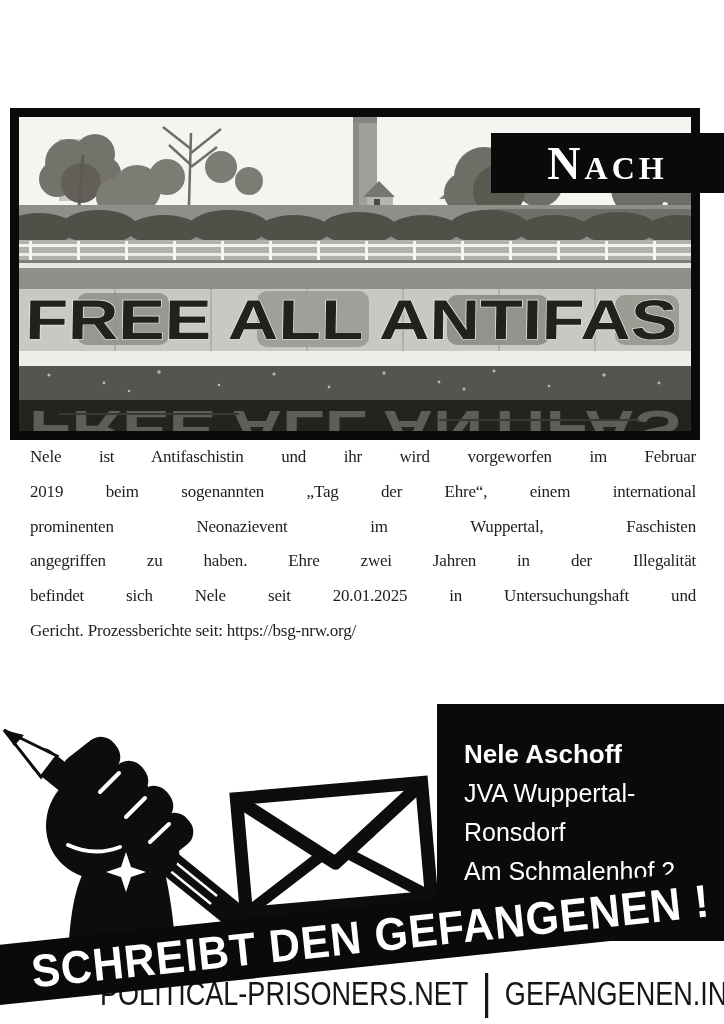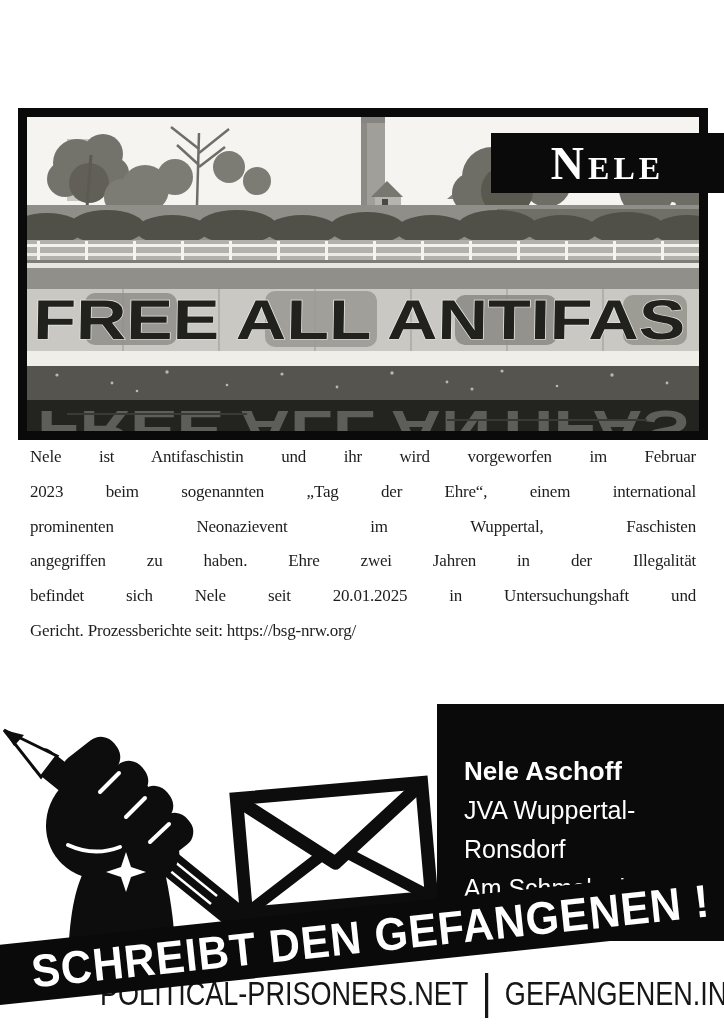--- a/index.html
+++ b/index.html
@@ -7,21 +7,21 @@
         font-family:"Liberation Sans",sans-serif;}
   .page *{box-sizing:border-box;}
 
   
   .banner{position:absolute;left:8px;top:18px;width:708px;height:58px;background:#0a0a0a;
           display:flex;align-items:center;justify-content:center;}
   .banner span{color:#ffffff;font-weight:700;font-size:50px;letter-spacing:1px;
                white-space:nowrap;transform:scaleX(0.84);}
 
   
-  .photo{position:absolute;left:18px;top:108px;width:690px;height:332px;
+  .photo{position:absolute;left:10px;top:108px;width:690px;height:332px;
          border:9px solid #0a0a0a;background:#f7f6f3;z-index:1;}
   .photo svg{display:block;width:672px;height:314px;}
 
   
   .nele-label{position:absolute;left:491px;top:133px;width:233px;height:60px;background:#0a0a0a;
               display:flex;align-items:center;justify-content:center;z-index:3;}
   .nele-label span{color:#ffffff;font-family:"Liberation Serif",serif;font-weight:700;
                    font-size:46px;font-variant:small-caps;letter-spacing:4px;}
 
   
@@ -30,21 +30,21 @@
   .body-text .line{height:34.8px;text-align:justify;text-align-last:justify;overflow:visible;}
   .body-text .line.last{text-align-last:left;}
 
   
   .fist{position:absolute;left:-2px;top:695px;width:332px;height:272px;z-index:1;}
   .envelope{position:absolute;left:233px;top:782px;width:202px;height:132px;
             transform:rotate(-5deg);z-index:1;}
 
   
   .addr{position:absolute;left:437px;top:704px;width:287px;height:237px;background:#0a0a0a;
-        color:#ffffff;padding:48px 6px 0 27px;font-size:25px;line-height:39px;z-index:2;}
+        color:#ffffff;padding:31px 6px 0 27px;font-size:25px;line-height:39px;z-index:2;}
   .addr .name{font-weight:700;font-size:26px;}
 
   
   .band{position:absolute;left:-50px;top:906px;width:840px;height:60px;background:#0a0a0a;
         transform:rotate(-6deg);display:flex;align-items:center;justify-content:center;z-index:5;}
   .band span{color:#ffffff;font-weight:700;font-size:46px;letter-spacing:1px;
              white-space:nowrap;transform:scaleX(0.93);}
 
   
   .footer{position:absolute;left:140px;top:970px;width:584px;height:48px;z-index:4;
@@ -201,27 +201,27 @@
       <rect x="0" y="283" width="672" height="31" fill="#232320"></rect>
       <g clip-path="url(#waterclip)">
         <text x="336" y="222" text-anchor="middle" font-family="Liberation Sans, sans-serif" font-weight="700" font-size="56" fill="#a5a49e" opacity="0.45" textLength="652" lengthAdjust="spacingAndGlyphs" transform="translate(0,516) scale(1,-1)">FREE ALL ANTIFAS</text>
         <rect x="40" y="296" width="180" height="2" fill="#3a3a35"></rect>
         <rect x="420" y="302" width="200" height="2" fill="#3a3a35"></rect>
       </g>
     </svg>
   </figure>
 
   <div class="nele-label">
-    <span>Nele</span>
+    <span>Nach</span>
   </div>
 
   <section class="body-text">
 
   <div class="line">Nele ist Antifaschistin und ihr wird vorgeworfen im Februar</div>
-      <div class="line">2023 beim sogenannten „Tag der Ehre“, einem international</div>
+      <div class="line">2019 beim sogenannten „Tag der Ehre“, einem international</div>
       <div class="line">prominenten Neonazievent im Wuppertal, Faschisten</div>
       <div class="line">angegriffen zu haben. Ehre zwei Jahren in der Illegalität</div>
       <div class="line">befindet sich Nele seit 20.01.2025 in Untersuchungshaft und</div>
       <div class="line last">Gericht. Prozessberichte seit: https://bsg-nrw.org/</div>
     </section>
 
   <svg class="fist" viewBox="0 0 332 272" aria-hidden="true">
 
     <g>
       <line x1="10" y1="38" x2="235" y2="220" stroke="#ffffff" stroke-width="36" stroke-linecap="round"></line>

